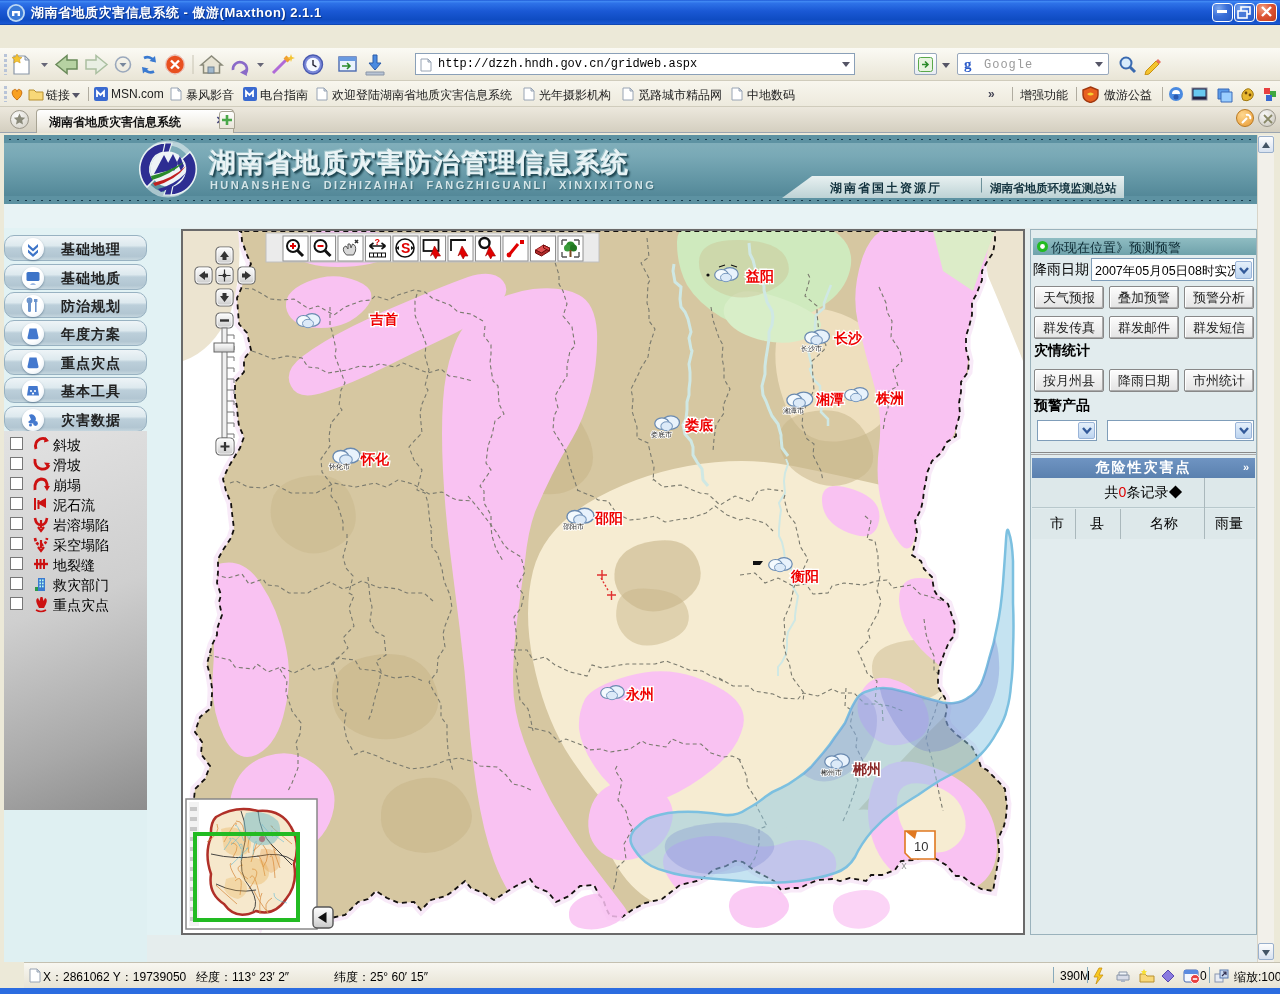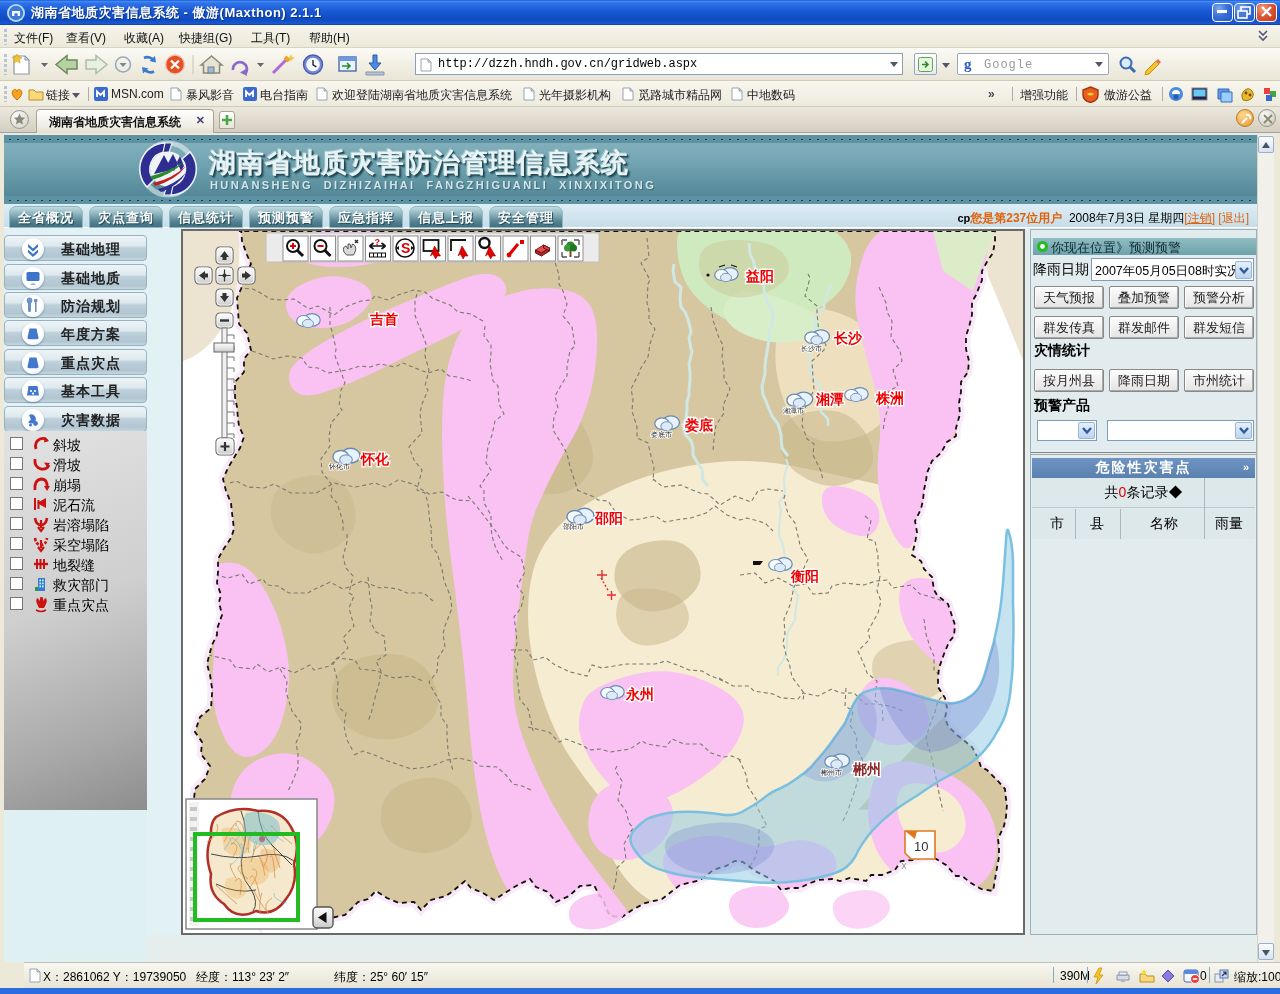--- a/index.html
+++ b/index.html
@@ -16,30 +16,30 @@
 #btnclose { background:radial-gradient(circle at 30% 25%, #f0a080 0%, #dd5636 45%, #c23a18 100%); }
 .wbtn span { position:absolute; color:#fff; font-weight:bold; }
 
 
 #menubar { position:absolute; left:0; top:25px; width:1280px; height:23px; background:linear-gradient(#f6f4ec,#ece9da); border-bottom:1px solid #d8d4c4; font-size:12px; color:#111; }
 #menubar .mi { position:absolute; top:5px; }
 .grip { position:absolute; left:4px; width:3px; background:repeating-linear-gradient(180deg,#b8c4d8 0 3px, transparent 3px 5px); }
 
 
 #toolbar { position:absolute; left:0; top:48px; width:1280px; height:33px; background:linear-gradient(#fbfaf4,#e9e5d6); border-bottom:1px solid #d0ccbc; }
-.addr { position:absolute; left:415px; top:5px; width:488px; height:22px; background:#fff; border:1px solid #8aa0b8; font-size:12px; font-family:"Liberation Mono", monospace; color:#000; line-height:20px; }
+.addr { position:absolute; left:415px; top:5px; width:440px; height:22px; background:#fff; border:1px solid #8aa0b8; font-size:12px; font-family:"Liberation Mono", monospace; color:#000; line-height:20px; }
 .gbox { position:absolute; left:957px; top:5px; width:152px; height:22px; background:#fff; border:1px solid #98a8bc; border-radius:2px; font-size:12px; color:#999; line-height:20px; }
 
 
 #linksbar { position:absolute; left:0; top:81px; width:1280px; height:26px; background:linear-gradient(#f8f6ee,#edeadd); border-bottom:1px solid #d0ccbc; font-size:12px; color:#222; }
 #linksbar .li { position:absolute; top:6px; white-space:nowrap; }
 
 
 #tabbar { position:absolute; left:0; top:107px; width:1280px; height:26px; background:linear-gradient(#ece8dd,#d4cfc0); border-bottom:1px solid #9aa4b0; }
-#tab1 { position:absolute; left:36px; top:2px; width:178px; height:24px; background:linear-gradient(#ffffff,#f0ede4 70%,#e4e0d4); border:1px solid #a8a494; border-bottom:none; border-radius:4px 4px 0 0; font-size:12px; font-weight:bold; color:#111; }
+#tab1 { position:absolute; left:36px; top:2px; width:198px; height:24px; background:linear-gradient(#ffffff,#f0ede4 70%,#e4e0d4); border:1px solid #a8a494; border-bottom:none; border-radius:4px 4px 0 0; font-size:12px; font-weight:bold; color:#111; }
 
 
 #page { position:absolute; left:4px; top:135px; width:1253px; height:827px; background:#e8f3f5; overflow:hidden; }
 #vscroll { position:absolute; left:1257px; top:135px; width:17px; height:827px; background:#f2f0ea; border-left:1px solid #d8d4c8;}
 #winright { position:absolute; left:1274px; top:133px; width:6px; height:829px; background:#ece9d8; }
 
 
 #banner { position:absolute; left:0; top:0; width:1253px; height:69px; background:linear-gradient(#85b2bd 0%, #79a9b6 30%, #5f93a2 70%, #4c8192 100%); }
 .dotrow { position:absolute; left:0; width:1253px; height:8px;
   background-image:radial-gradient(#16384a 1.4px, transparent 1.5px); background-size:8px 5px; background-position:2px 2px; background-color:#5d92a2; }
@@ -52,21 +52,21 @@
 .ntab { position:absolute; top:2px; width:74px; height:22px; border-radius:7px 7px 0 0; border:1px solid #8fb8c2;
   background:linear-gradient(#c2dbe0 0%, #85aeb9 40%, #527f8f 75%, #44707f 100%);
   color:#fff; font-size:13px; font-weight:bold; text-align:center; line-height:21px; text-shadow:1px 1px 1px #1d4450; letter-spacing:1px;}
 #userinfo { position:absolute; right:8px; top:6px; font-size:12px; color:#000; background:transparent; }
 
 
 #content { position:absolute; left:0; top:93px; width:1253px; height:734px; background:#e5eded; }
 
 
 #sidebar { position:absolute; left:0; top:0; width:179px; height:707px; background:#e2f2f4; }
-.sbtn { position:absolute; left:0; width:143px; height:26px; border:1px solid #98b2c2; border-radius:4px;
+.sbtn { position:absolute; left:0; width:143px; height:26px; border:1px solid #98b2c2; border-radius:10px;
   background:linear-gradient(#eef4f7 0%, #dde9ee 40%, #bccfda 50%, #b2c6d2 85%, #c5d6de 100%); }
 .sbtn .ic { position:absolute; left:17px; top:2px; width:22px; height:22px; border-radius:50%;
   background:radial-gradient(circle at 35% 30%, #ffffff 55%, #dfe9f2 100%); box-shadow:0 1px 2px rgba(40,70,100,.5); }
 .sbtn .tx { position:absolute; left:56px; top:5px; font-size:14px; font-weight:bold; color:#222; letter-spacing:1px;}
 #checkpanel { position:absolute; left:0; top:200px; width:143px; height:382px; background:linear-gradient(160deg,#e2e2e2 0%,#cfcfcf 45%,#a8a8a8 80%,#8d8d8d 100%); }
 .crow { position:absolute; left:0; width:143px; height:20px; font-size:14px; color:#000; }
 .cbox { position:absolute; left:6px; top:3px; width:13px; height:13px; background:#fff; border:1px solid #777; }
 .crow .tx { position:absolute; left:49px; top:3px; }
 
 
@@ -105,32 +105,20 @@
           <rect x="3" y="7" width="9" height="7" fill="#4a7ad8" stroke="#fff" stroke-width="1.6"></rect>
         </svg>
     </div>
     <div class="wbtn" id="btnclose" style="left:1256px">
       <svg width="19" height="17" style="position:absolute;left:0;top:0">
           <path d="M5 3 L14 12 M14 3 L5 12" stroke="#fff" stroke-width="2.4"></path>
         </svg>
     </div>
   </div>
 
-  <div id="menubar">
-    <div class="grip" style="top:4px;height:16px"></div>
-    <div class="mi" style="left:14px">文件(F)</div>
-    <div class="mi" style="left:66px">查看(V)</div>
-    <div class="mi" style="left:124px">收藏(A)</div>
-    <div class="mi" style="left:179px">快捷组(G)</div>
-    <div class="mi" style="left:251px">工具(T)</div>
-    <div class="mi" style="left:309px">帮助(H)</div>
-    <svg class="abs" style="left:1256px;top:4px" width="14" height="14">
-        <path d="M3 2 l4 4 4 -4 M3 7 l4 4 4 -4" stroke="#557" stroke-width="1.6" fill="none"></path>
-      </svg>
-  </div>
 
   <div id="toolbar">
     <div class="grip" style="top:6px;height:21px"></div>
     <svg class="abs" style="left:11px;top:4px" width="390" height="26" viewBox="0 0 390 26">
 
       <g>
           <path d="M3 4 h11 l4 4 v14 h-15 Z" fill="#fff" stroke="#8a97a8" stroke-width="1.2"></path>
           <path d="M14 4 l4 4 h-4 Z" fill="#d8e0ea" stroke="#8a97a8"></path>
           <path d="M6 2 l1.6 3 3.4 0.4 -2.5 2.3 0.7 3.3 -3.2 -1.7 -3.2 1.7 0.7 -3.3 -2.5 -2.3 3.4 -0.4 Z" fill="#f4c430" stroke="#c89010" stroke-width="0.5"></path>
         </g>
@@ -311,46 +299,41 @@
         </svg>
     </div>
   </div>
 
   <div id="page">
     <div id="banner">
       <div class="dotrow" style="top:0"></div>
       <div class="dotrow" style="top:61px"></div>
       <div id="bannersub">HUNANSHENG&nbsp; DIZHIZAIHAI&nbsp; FANGZHIGUANLI&nbsp; XINXIXITONG</div>
       <div id="bannertitle">湖南省地质灾害防治管理信息系统</div>
+      <div id="bannerorgs">
+        <span style="position:absolute;left:48px;top:4px;letter-spacing:2px">湖南省国土资源厅</span>
+        <span style="position:absolute;left:196px;top:2px;color:#5a828c">│</span>
+        <span style="position:absolute;left:208px;top:5px;letter-spacing:0px;font-size:11.5px">湖南省地质环境监测总站</span>
+      </div>
       <svg id="logo" style="position:absolute;left:130px;top:5px" width="70" height="60" viewBox="0 0 70 60">
         <circle cx="34" cy="29" r="26" fill="none" stroke="#eef6f6" stroke-width="5" opacity="0.55"></circle>
         <path d="M31 3 A26 26 0 0 0 13 47 L20 40 A17 17 0 0 1 31 12 Z" fill="#2d2d92" stroke="#e8f2f2" stroke-width="1.6"></path>
         <path d="M31 3 h7 l-3 9.5 h-6 Z" fill="#2d2d92" stroke="#e8f2f2" stroke-width="1.2"></path>
         <path d="M37 55 A26 26 0 0 0 56 12 L48 19 A17 17 0 0 1 37 46 Z" fill="#2d2d92" stroke="#e8f2f2" stroke-width="1.6"></path>
         <path d="M37 55 h-7 l3 -9.5 h6 Z" fill="#2d2d92" stroke="#e8f2f2" stroke-width="1.2"></path>
         <circle cx="34" cy="29" r="17.5" fill="#eef4f6"></circle>
         <path d="M20 34 L30 15 L38 30 Z" fill="#2d2d92"></path>
         <path d="M33 25 L39 14 L44 24 l-4 7 Z" fill="#2d2d92"></path>
         <path d="M43 22 L46 16 L50 26 l-3 5 Z" fill="#2d2d92"></path>
         <path d="M17 36 Q34 32 50 22 Q38 34 18 40 Z" fill="#2a8a2a"></path>
         <path d="M19 43 Q38 39 52 26 Q42 40 21 46 Z" fill="#c02020"></path>
         <path d="M24 49 Q40 45 52 33 Q44 46 27 52 Z" fill="#2d2d92"></path>
       </svg>
     </div>
 
-    <div id="navrow">
-      <div class="ntab" style="left:5px">全省概况</div>
-      <div class="ntab" style="left:85px">灾点查询</div>
-      <div class="ntab" style="left:165px">信息统计</div>
-      <div class="ntab" style="left:245px">预测预警</div>
-      <div class="ntab" style="left:325px">应急指挥</div>
-      <div class="ntab" style="left:405px">信息上报</div>
-      <div class="ntab" style="left:485px">安全管理</div>
-      <div id="userinfo"><b style="font-size:11px">cp</b><b style="color:#e2620a">您是第237位用户</b>&nbsp; 2008年7月3日 星期四<span style="color:#e2620a;text-decoration:underline">[注销]</span>&nbsp;<span style="color:#e2620a">[退出]</span></div>
-    </div>
 
     <div id="content">
       <div id="sidebar">
         <div class="sbtn" style="top:7px">
             <span class="ic"><svg width="22" height="22" viewBox="0 0 22 22">
                 <path d="M6 6 l5 4.5 L16 6 l0 3 -5 4.5 -5 -4.5 Z" fill="#3d74c8"></path>
                 <path d="M6 11.5 l5 4.5 L16 11.5 l0 3 -5 4.5 -5 -4.5 Z" fill="#3d74c8"></path>
               </svg></span>
             <span class="tx">基础地理</span>
           </div>

